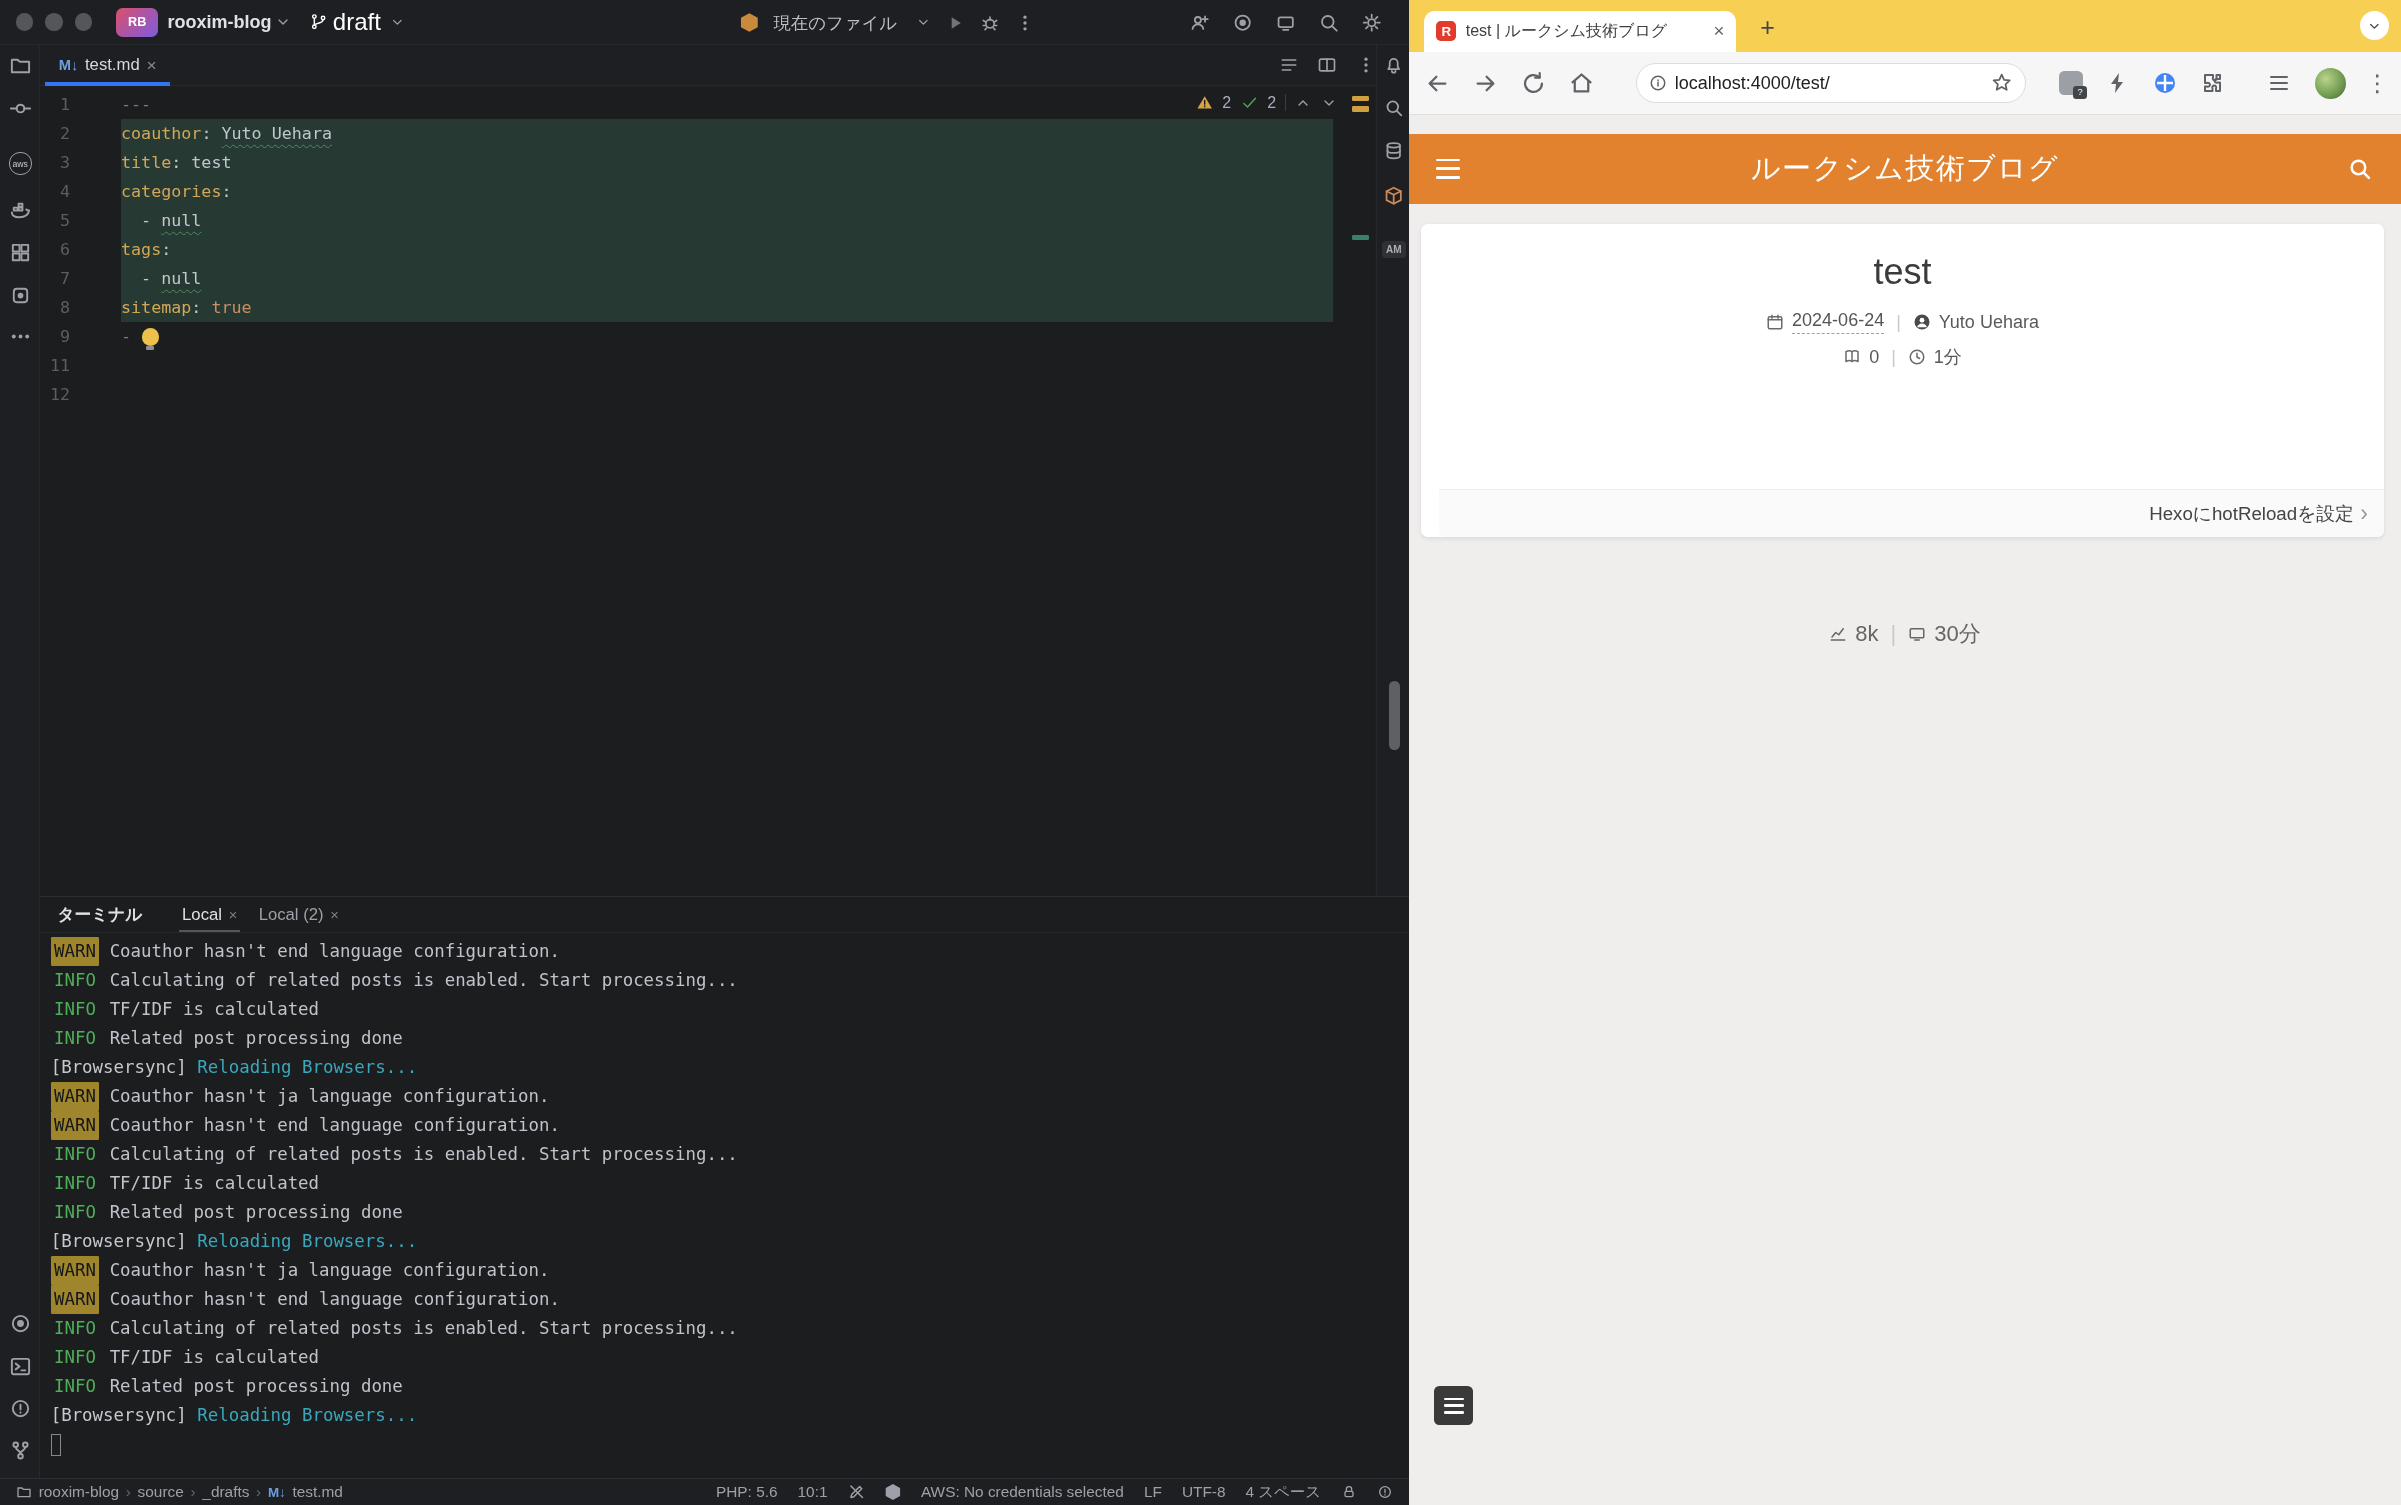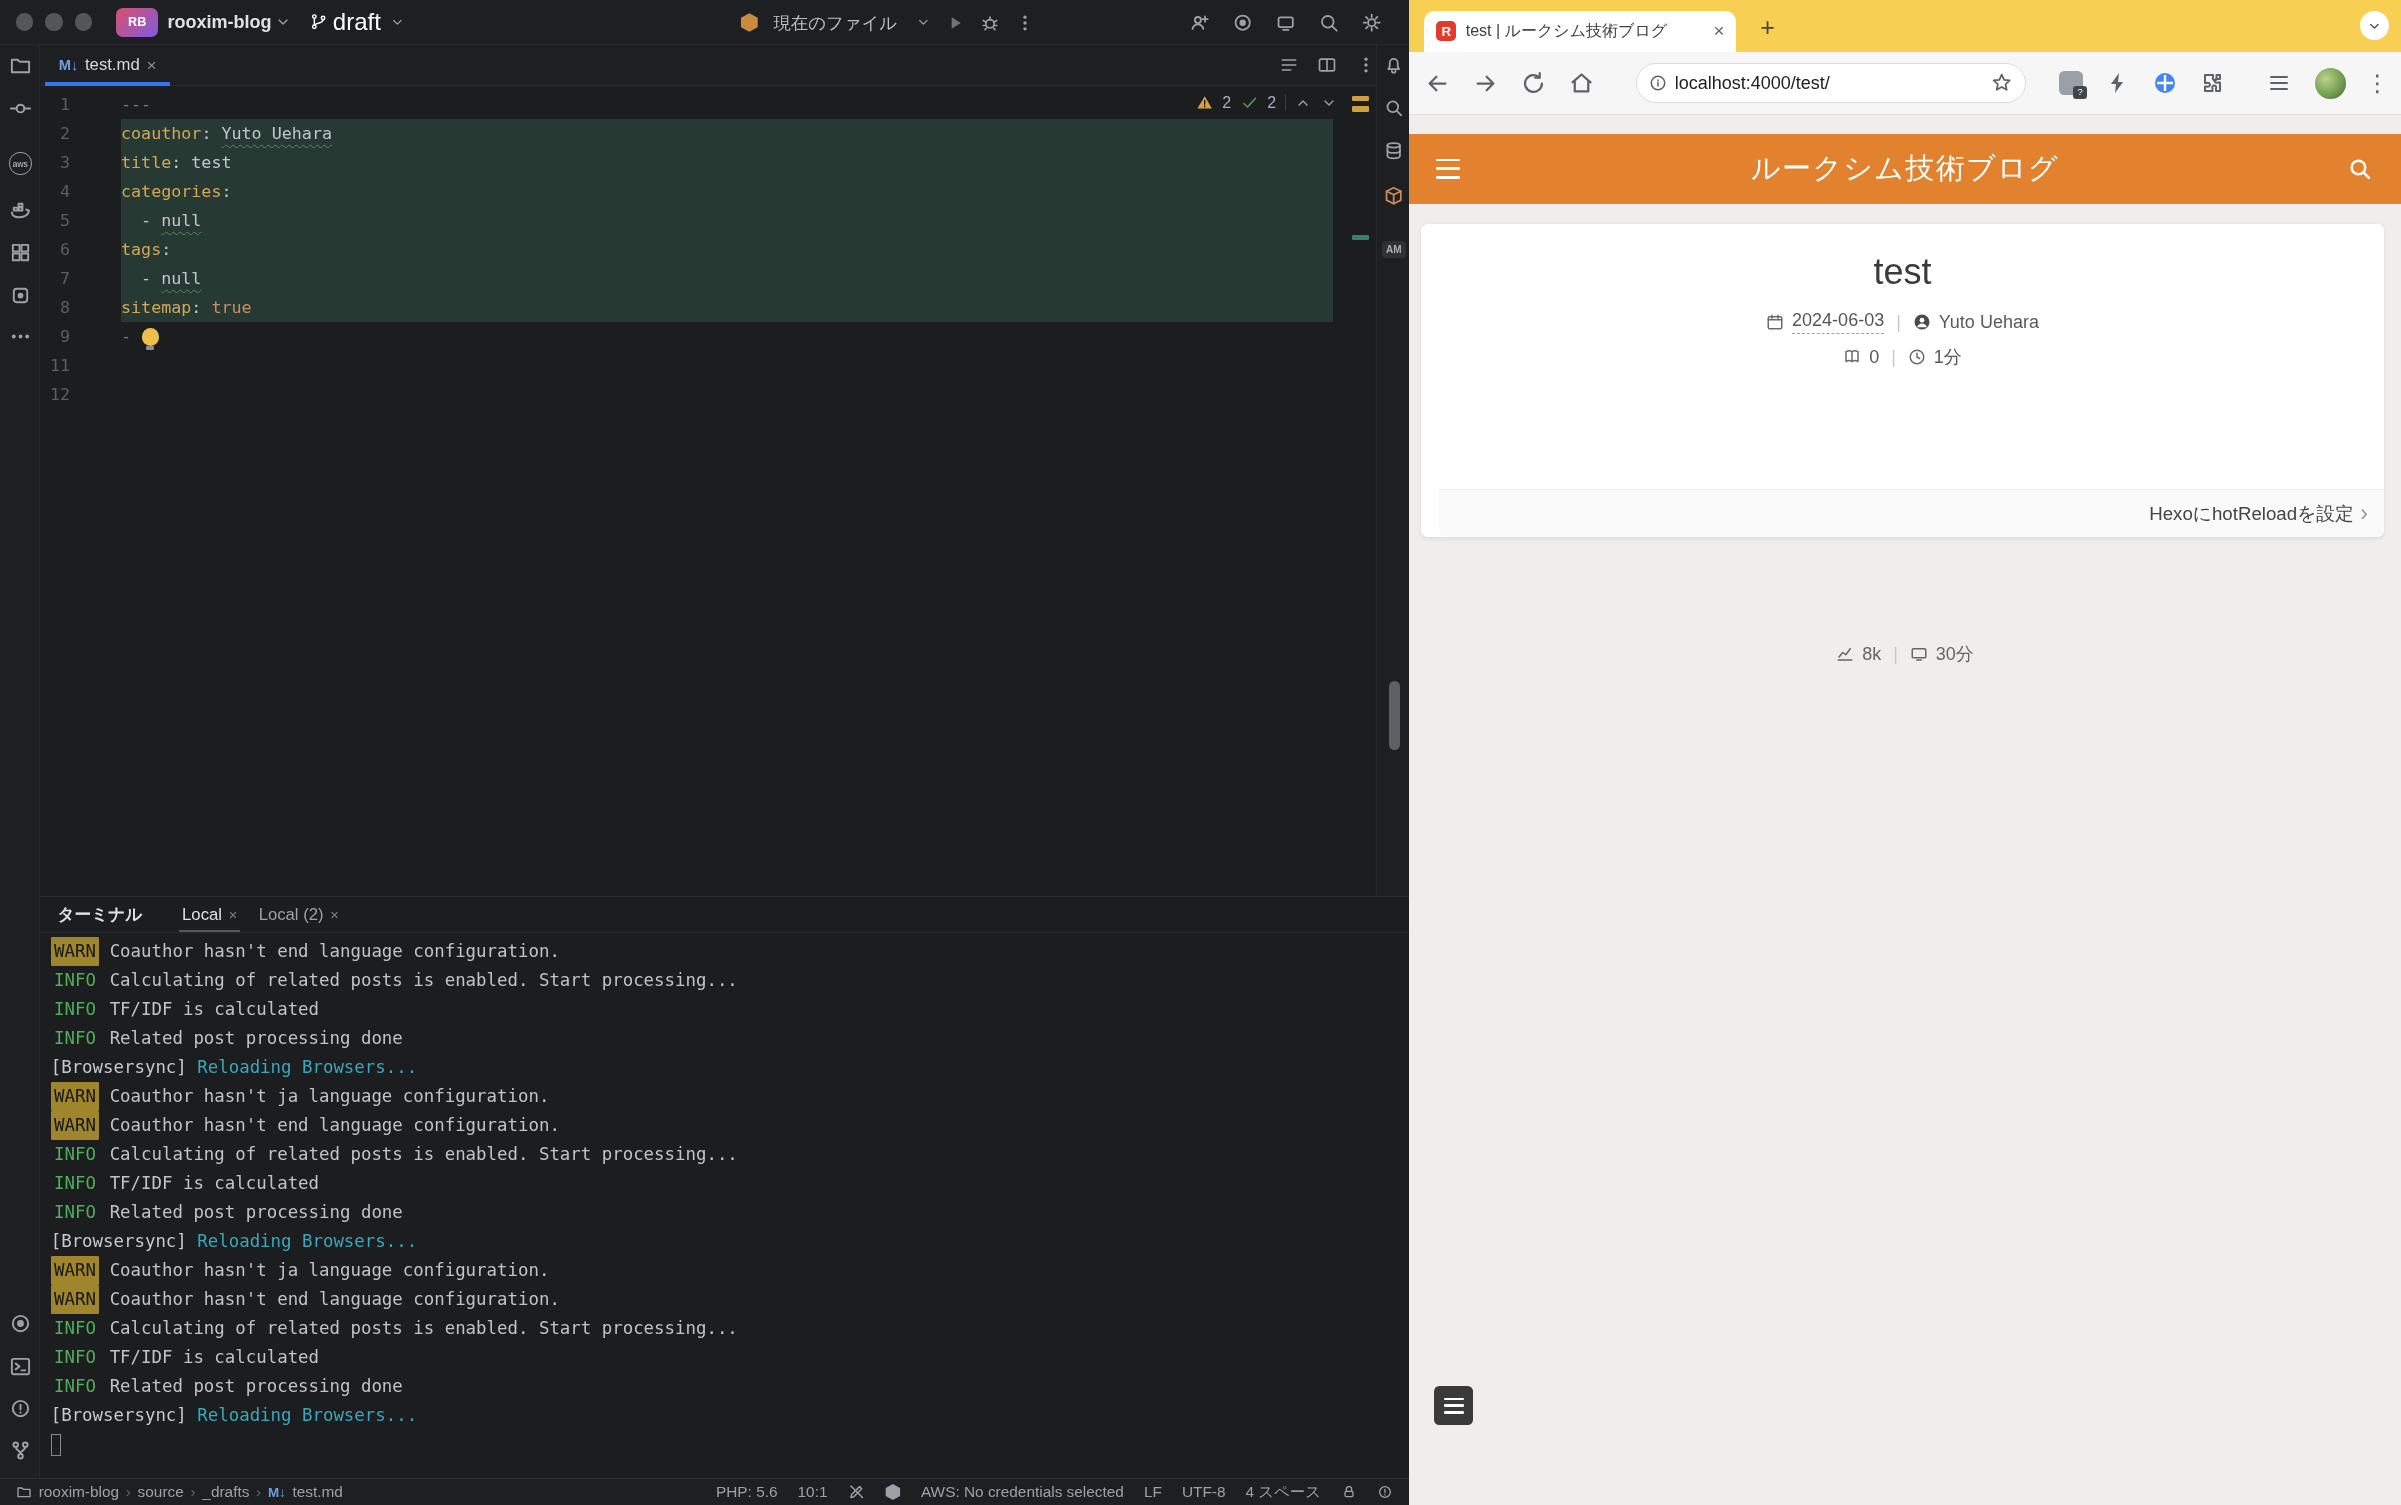--- a/index.html
+++ b/index.html
@@ -111,21 +111,21 @@
   .meta1{margin-top:17.4px;}
   .meta2{margin-top:10.7px;}
   .meta .mic{width:18px;height:18px;color:#6a6a6a;}
   .date{border-bottom:1.3px dashed #a0a0a0;padding-bottom:2px;color:#555;}
   .msep{color:#c9c9c9;margin:0 4px;}
   .card-footer{position:absolute;left:18px;right:0;bottom:0;height:48px;background:#fafafa;border-top:0.7px solid #ededed;border-radius:0 0 6.7px 6.7px;display:flex;align-items:center;justify-content:flex-end;padding:0 16px;gap:6.7px;font-size:18.7px;color:#444;}
   .chevr{color:#999;font-size:23px;}
 
   .pfoot1{position:absolute;top:467px;left:0;right:0;display:flex;justify-content:center;align-items:center;gap:8px;font-size:18px;color:#666;}
   .heart{color:#e8442e;font-size:21.4px;}
-  .pfoot2{position:absolute;top:527px;left:0;right:0;display:flex;justify-content:center;align-items:center;gap:8px;font-size:18px;color:#666;}
+  .pfoot2{position:absolute;top:504px;left:0;right:0;display:flex;justify-content:center;align-items:center;gap:8px;font-size:22px;color:#666;}
   .fic{width:18px;height:18px;color:#666;}
   .fab{position:absolute;left:25px;top:1271px;width:39px;height:39px;background:#3a3a3a;border-radius:5.3px;display:flex;align-items:center;justify-content:center;}
   .fab .bars{width:20px;height:16px;display:flex;flex-direction:column;justify-content:space-between;}
   .fab .bars i{display:block;height:2.7px;border-radius:1.3px;background:#fff;}
 </style>
 </head>
 <body>
 
 <div id="root">
 
@@ -498,21 +498,21 @@
           </svg>
       </div>
 
       <div class="card">
         <div class="post-title">test</div>
         <div class="meta meta1">
           <svg class="sic mic" viewBox="0 0 24 24">
               <rect x="3" y="5" width="18" height="16" rx="2"></rect>
               <path d="M3 9h18M8 3v4M16 3v4"></path>
             </svg>
-          <span class="date">2024-06-03</span>
+          <span class="date">2024-06-24</span>
           <span class="msep">|</span>
           <svg width="18" height="18" viewBox="0 0 24 24" class="mic">
               <circle cx="12" cy="12" r="10" fill="#4a4a4a"></circle>
               <circle cx="12" cy="9.5" r="3.2" fill="#fff"></circle>
               <path d="M5.5 19c1-3.5 3.5-5 6.5-5s5.5 1.5 6.5 5" fill="#fff"></path>
             </svg>
           <span>Yuto Uehara</span>
         </div>
         <div class="meta meta2">
           <svg class="sic mic" viewBox="0 0 24 24">

